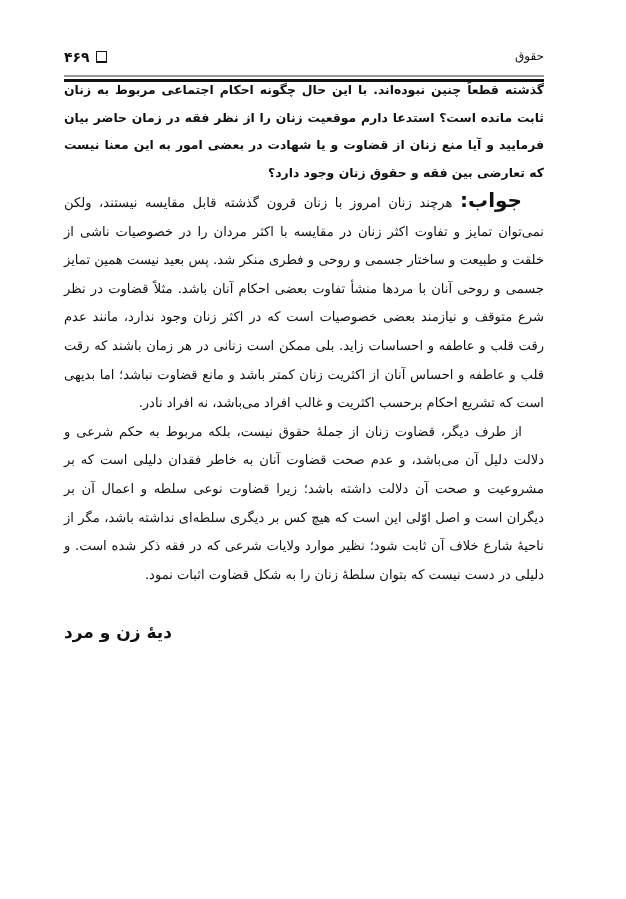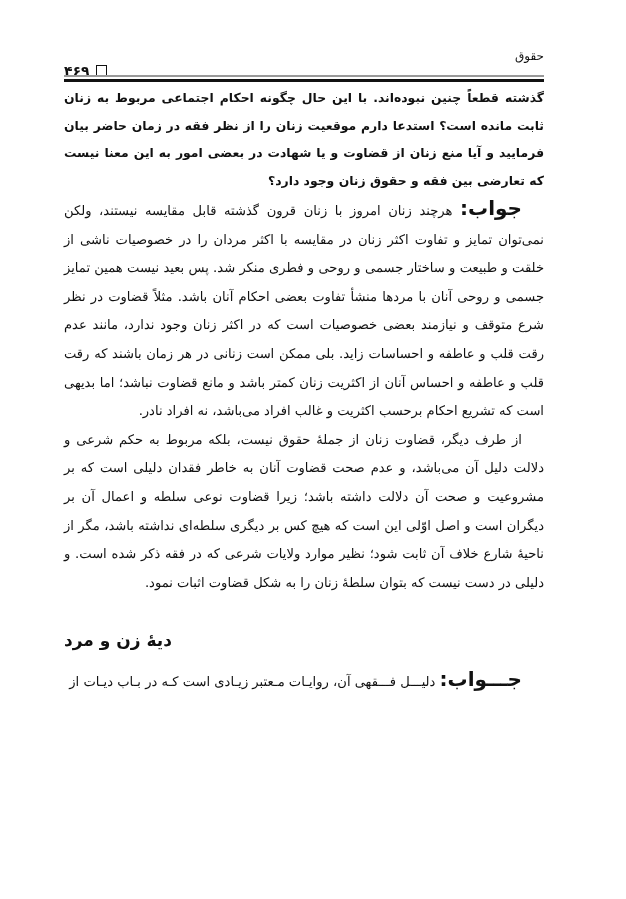--- a/index.html
+++ b/index.html
@@ -19,21 +19,21 @@
       position: absolute;
       left: 64px;
       right: 82px;
       top: 47px;
       height: 22px;
       direction: ltr;
     }
     .page-num {
       position: absolute;
       left: 0;
-      top: 16px;
+      top: 2px;
       font-size: 14px;
       font-weight: bold;
       direction: rtl;
       display: flex;
       align-items: center;
       gap: 6px;
     }
     .square-icon {
       display: inline-block;
       width: 9px;
@@ -62,21 +62,21 @@
       left: 64px;
       right: 82px;
       top: 79px;
       height: 3px;
       background: #111;
     }
     .content {
       position: absolute;
       left: 64px;
       right: 82px;
-      top: 84px;
+      top: 76px;
       direction: rtl;
       text-align: justify;
     }
     p {
       margin: 0;
       direction: rtl;
       text-align: justify;
       text-align-last: right;
     }
     .question {
@@ -136,16 +136,13 @@
 
   <p class="body-text indent">
     <span class="answer-label">جواب:</span><span> هرچند زنان امروز با زنان قرون گذشته قابل مقایسه نیستند، ولکن نمی‌توان تمایز و تفاوت اکثر زنان در مقایسه با اکثر مردان را در خصوصیات ناشی از خلقت و طبیعت و ساختار جسمی و روحی و فطری منکر شد. پس بعید نیست همین تمایز جسمی و روحی آنان با مردها منشأ تفاوت بعضی احکام آنان باشد. مثلاً قضاوت در نظر شرع متوقف و نیازمند بعضی خصوصیات است که در اکثر زنان وجود ندارد، مانند عدم رقت قلب و عاطفه و احساسات زاید. بلی ممکن است زنانی در هر زمان باشند که رقت قلب و عاطفه و احساس آنان از اکثریت زنان کمتر باشد و مانع قضاوت نباشد؛ اما بدیهی است که تشریع احکام برحسب اکثریت و غالب افراد می‌باشد، نه افراد نادر.</span>
   </p>
 
   <p class="body-text indent">از طرف دیگر، قضاوت زنان از جملهٔ حقوق نیست، بلکه مربوط به حکم شرعی و دلالت دلیل آن می‌باشد، و عدم صحت قضاوت آنان به خاطر فقدان دلیلی است که بر مشروعیت و صحت آن دلالت داشته باشد؛ زیرا قضاوت نوعی سلطه و اعمال آن بر دیگران است و اصل اوّلی این است که هیچ کس بر دیگری سلطه‌ای نداشته باشد، مگر از ناحیهٔ شارع خلاف آن ثابت شود؛ نظیر موارد ولایات شرعی که در فقه ذکر شده است. و دلیلی در دست نیست که بتوان سلطهٔ زنان را به شکل قضاوت اثبات نمود.</p>
 
   <div class="section-title">دیهٔ زن و مرد</div>
 
 
-  <p class="body-text indent ans2">
-    <span class="answer-label">جـــواب:</span><span> دلیـــل فـــقهی آن، روایـات مـعتبر زیـادی است کـه در بـاب دیـات از</span>
-  </p>
 </div>
 
 </body></html>

